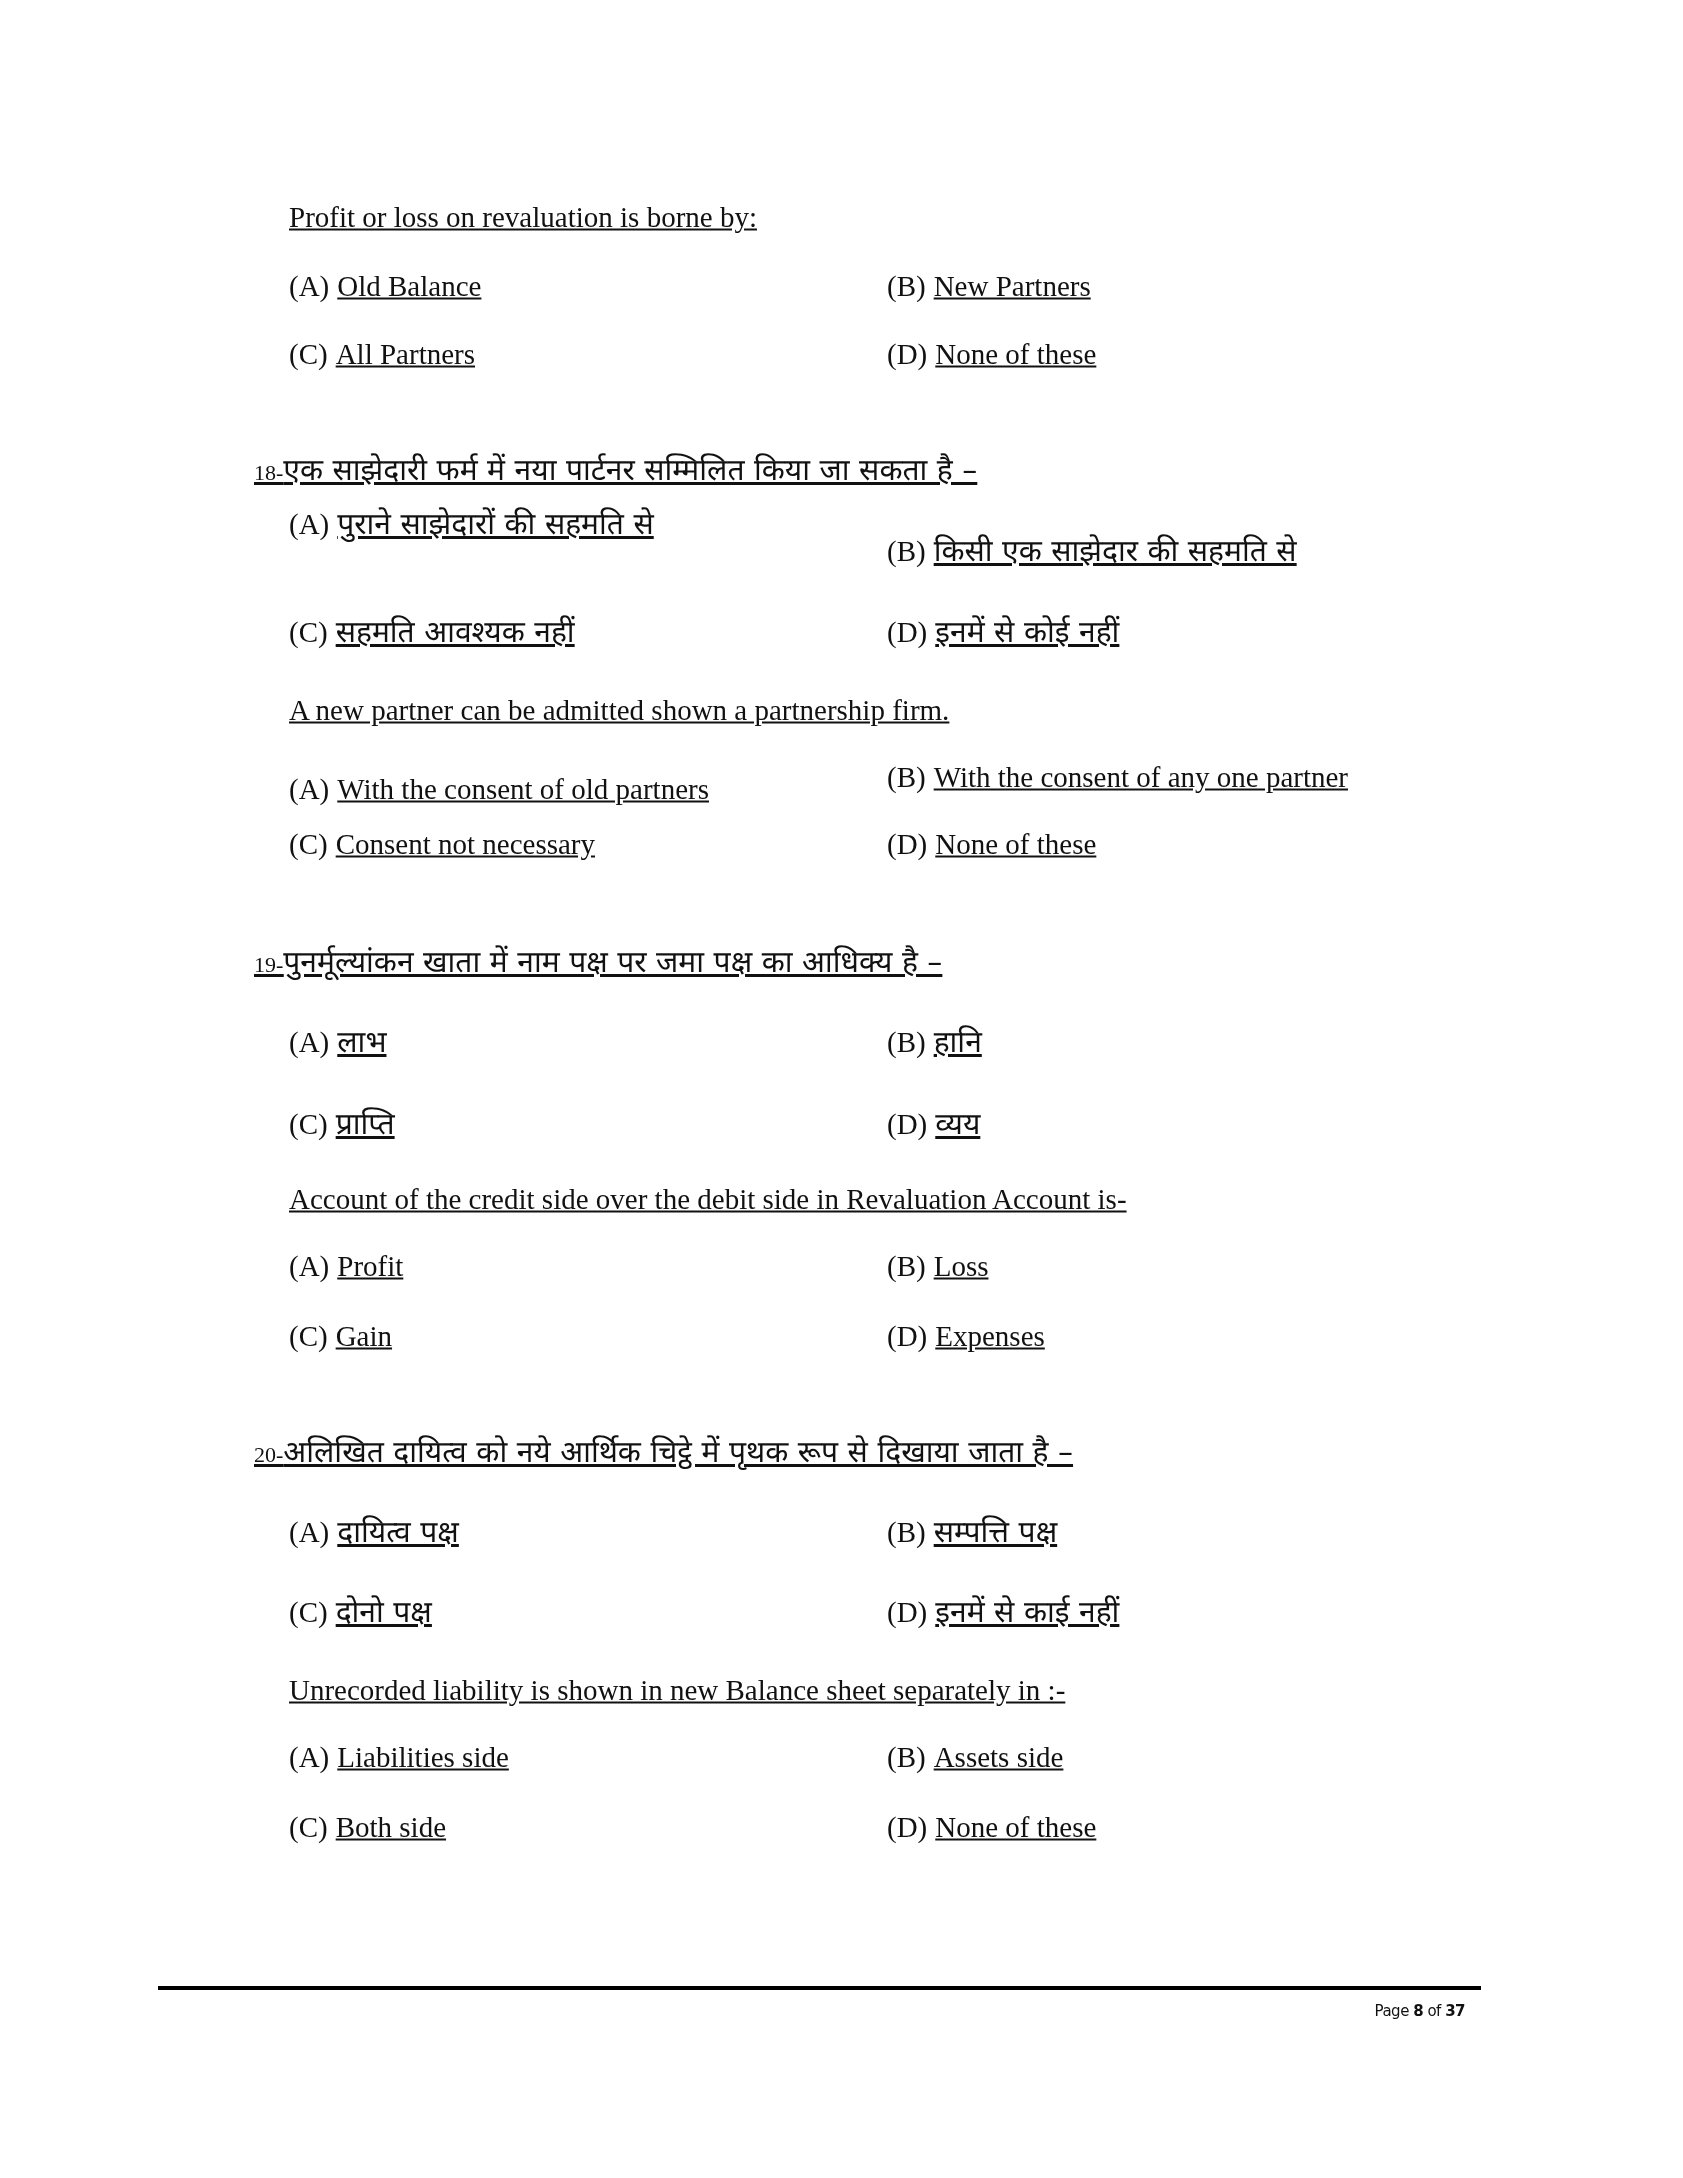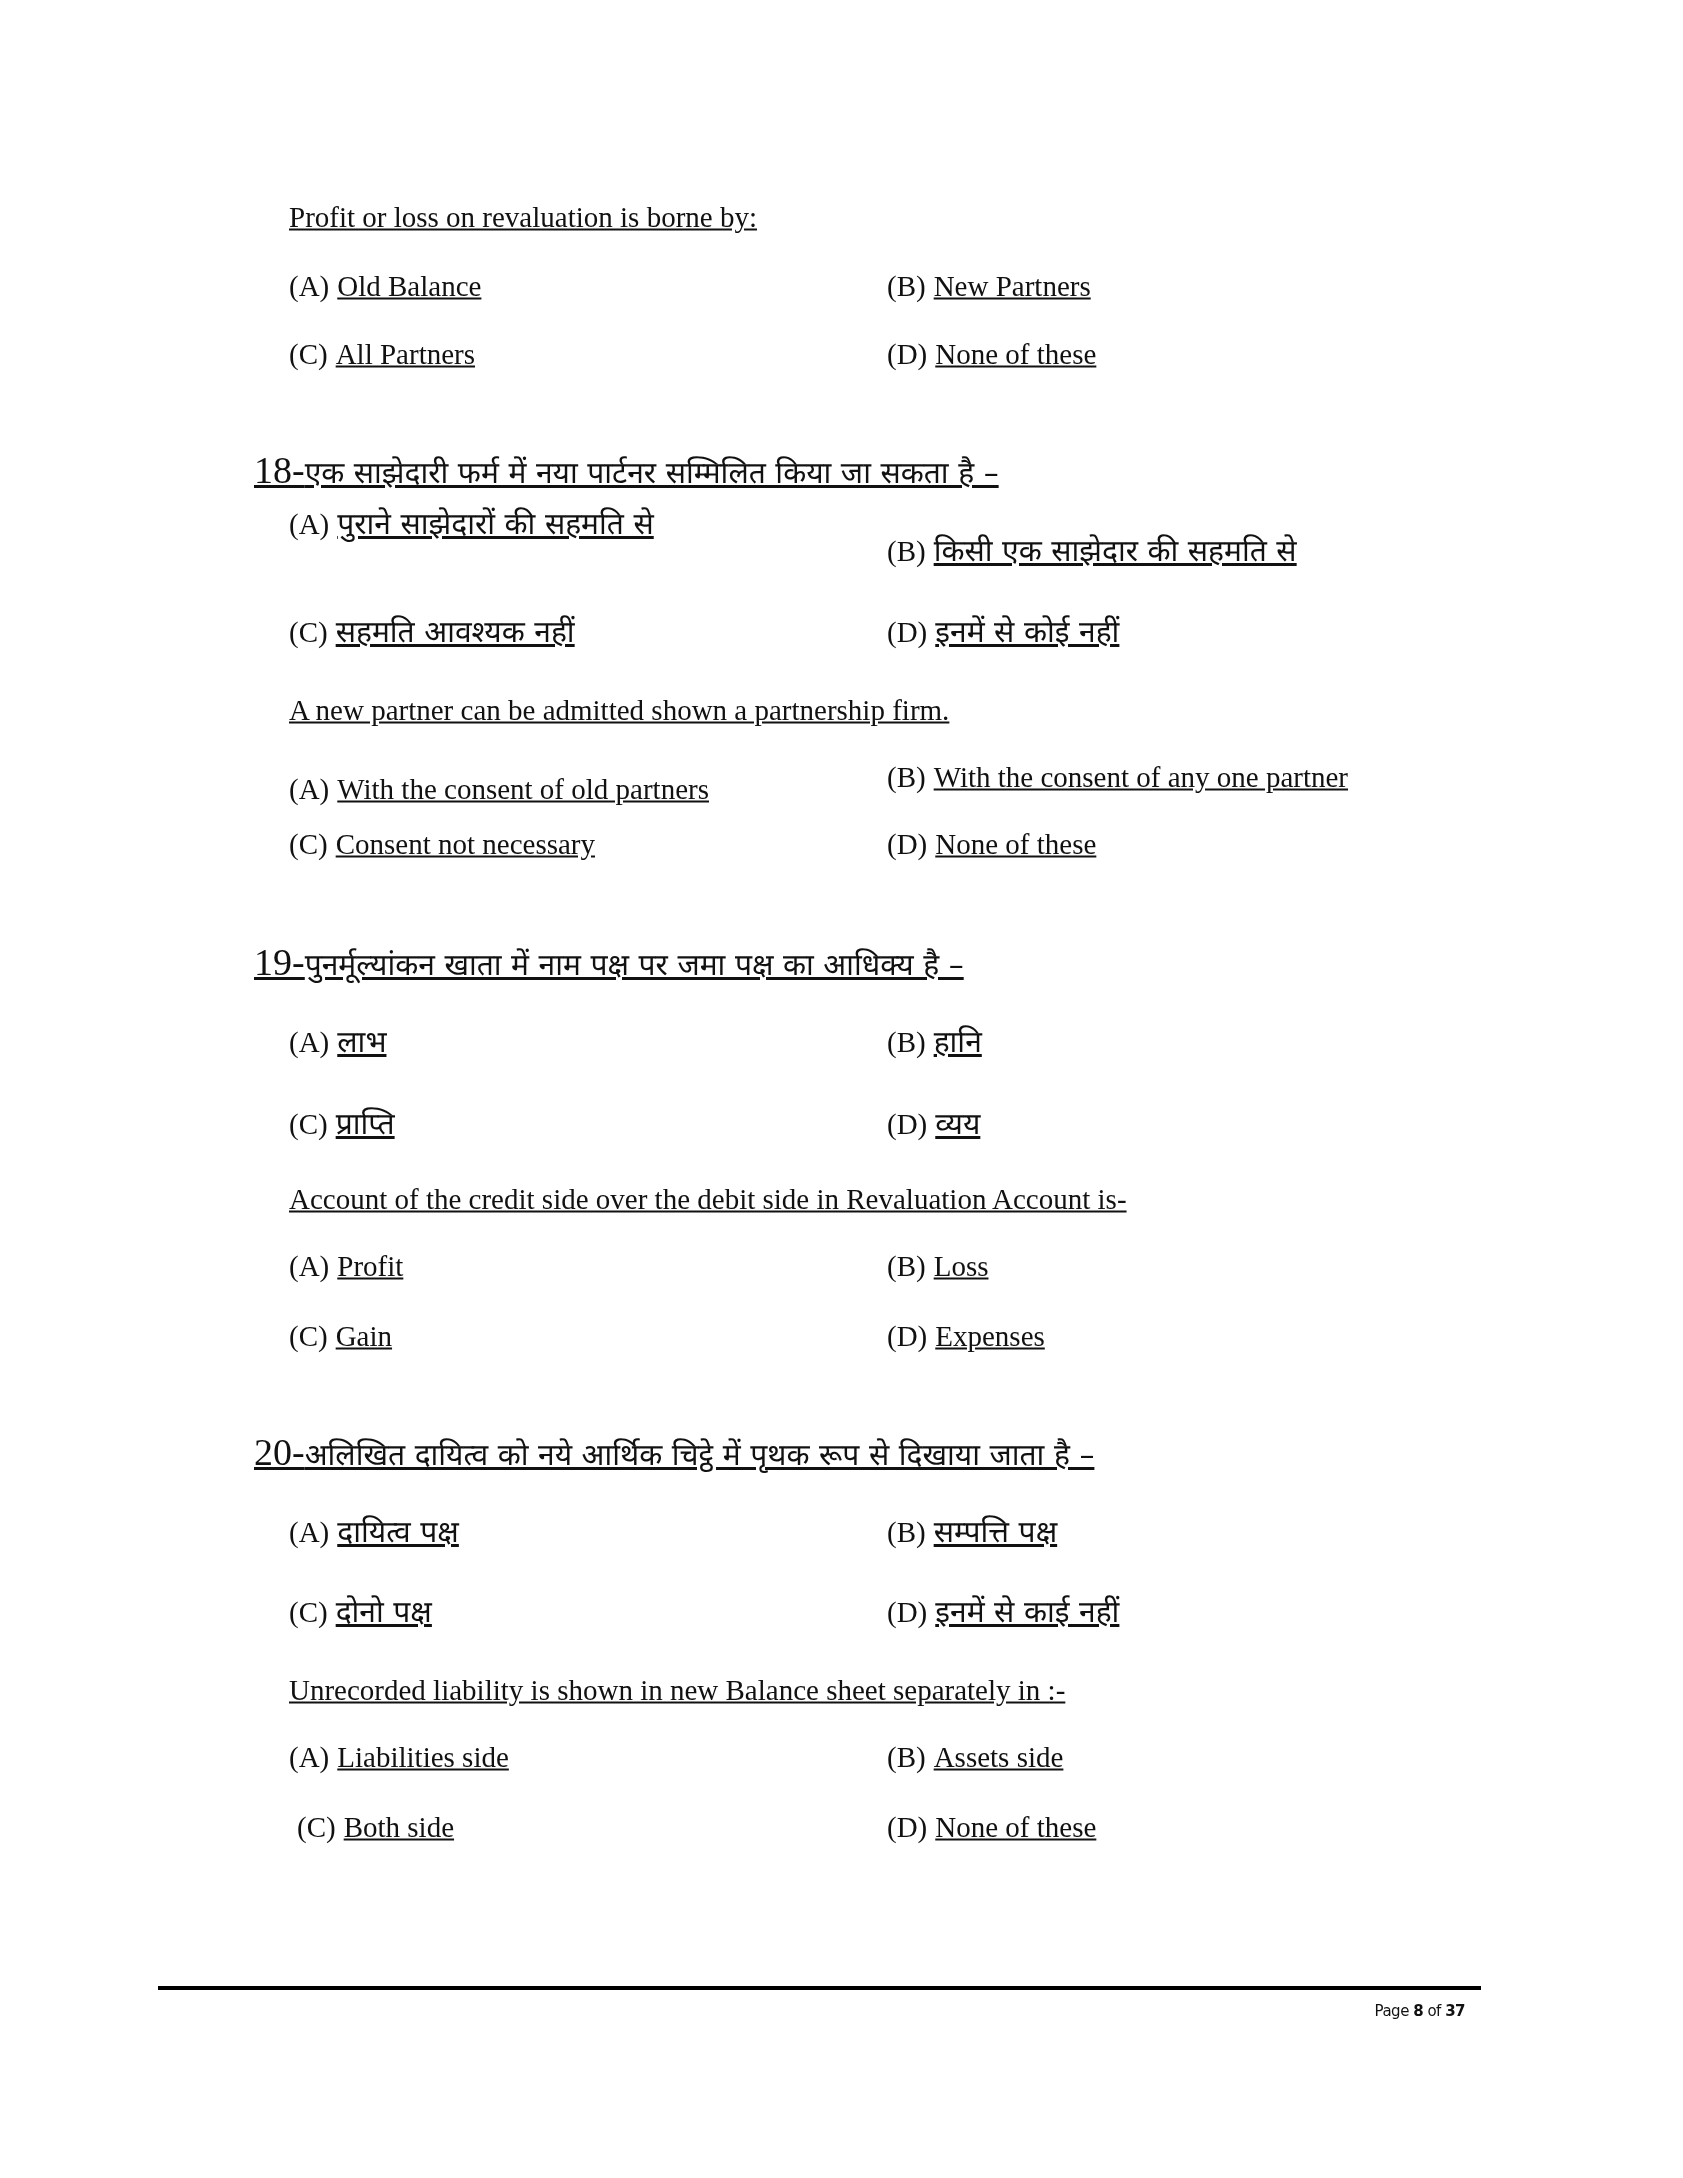--- a/index.html
+++ b/index.html
@@ -1,19 +1,19 @@
 <!DOCTYPE html>
 <html><head>
 <meta charset="utf-8">
 <style>
   html, body { margin:0; padding:0; background:#ffffff; }
   body { width:1683px; height:2178px; position:relative; overflow:hidden; color:#111; }
   .line { position:absolute; white-space:nowrap; font-family:"Liberation Serif","DejaVu Serif",serif; font-size:29px; line-height:1; transform:translateY(-50%);text-decoration:underline; }
   .hi { font-family:"DejaVu Sans",sans-serif; font-size:30px; }
-  .hi .num { font-family:"Liberation Serif",serif; font-size:38px; }
+  .hi .num { font-family:"Liberation Serif",serif; font-size:22px; }
   .opt-letter { display:inline-block; margin-right:8px; font-family:"Liberation Serif",serif; font-size:29px; }
   .rule { position:absolute; left:158px; top:1986px; width:1323px; height:4px; background:#000; }
   .footer { position:absolute; right:218px; top:2002px; font-family:"DejaVu Sans",sans-serif; font-size:15px; letter-spacing:-0.5px; }
   .footer b { font-weight:bold; }
 </style>
 </head>
 <body>
 
 <div class="line" style="left:289px;top:217px">Profit or loss on revaluation is borne by:</div>
 <div class="line" style="left:289px;top:286px"><span class="opt-letter">(A)</span><span>Old Balance</span></div>
@@ -47,18 +47,18 @@
 
 <div class="line hi" style="left:254px;top:1452px"><span class="num">20-</span><span>अलिखित दायित्व को नये आर्थिक चिट्ठे में पृथक रूप से दिखाया जाता है –</span></div>
 <div class="line hi" style="left:289px;top:1532px"><span class="opt-letter">(A)</span><span>दायित्व पक्ष</span></div>
 <div class="line hi" style="left:887px;top:1532px"><span class="opt-letter">(B)</span><span>सम्पत्ति पक्ष</span></div>
 <div class="line hi" style="left:289px;top:1612px"><span class="opt-letter">(C)</span><span>दोनो पक्ष</span></div>
 <div class="line hi" style="left:887px;top:1612px"><span class="opt-letter">(D)</span><span>इनमें से काई नहीं</span></div>
 
 <div class="line" style="left:289px;top:1690px">Unrecorded liability is shown in new Balance sheet separately in :-</div>
 <div class="line" style="left:289px;top:1757px"><span class="opt-letter">(A)</span><span>Liabilities side</span></div>
 <div class="line" style="left:887px;top:1757px"><span class="opt-letter">(B)</span><span>Assets side</span></div>
-<div class="line" style="left:297px;top:1827px"><span class="opt-letter">(C)</span><span>Both side</span></div>
+<div class="line" style="left:289px;top:1827px"><span class="opt-letter">(C)</span><span>Both side</span></div>
 <div class="line" style="left:887px;top:1827px"><span class="opt-letter">(D)</span><span>None of these</span></div>
 
 <div class="rule"></div>
 <div class="footer"><span>Page</span> <b>8</b> <span>of</span> <b>37</b></div>
 
 
 </body></html>

